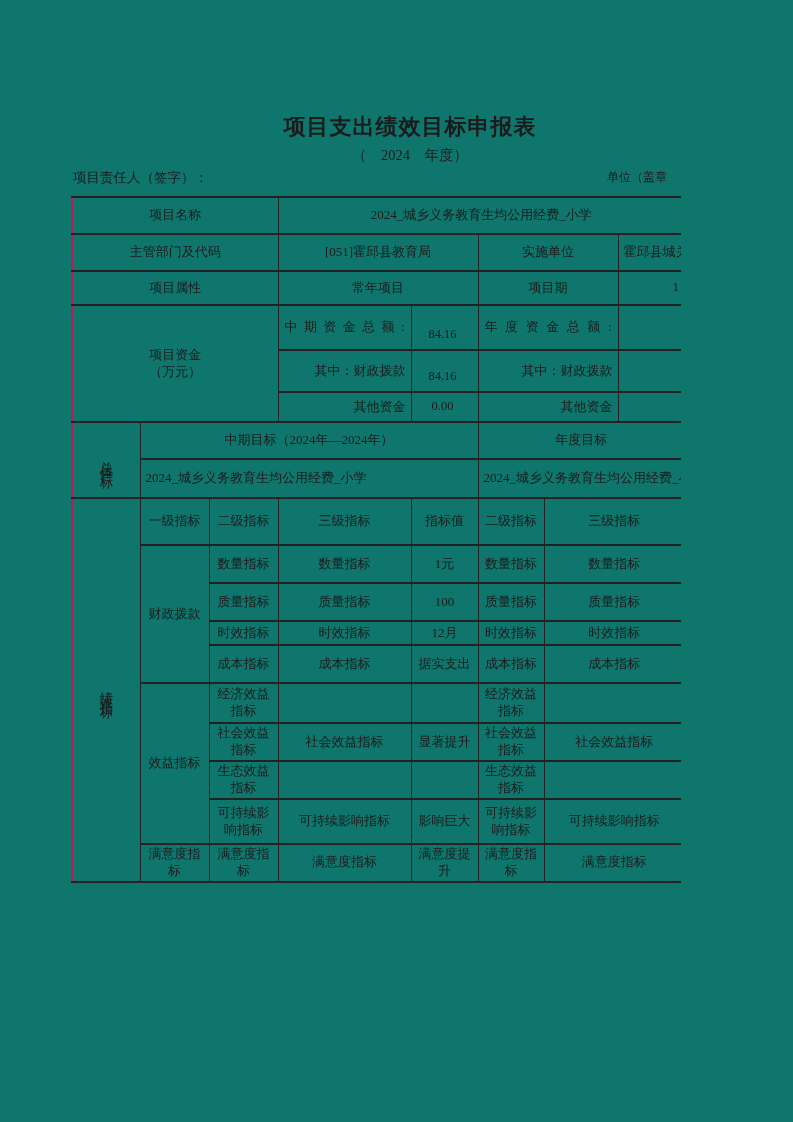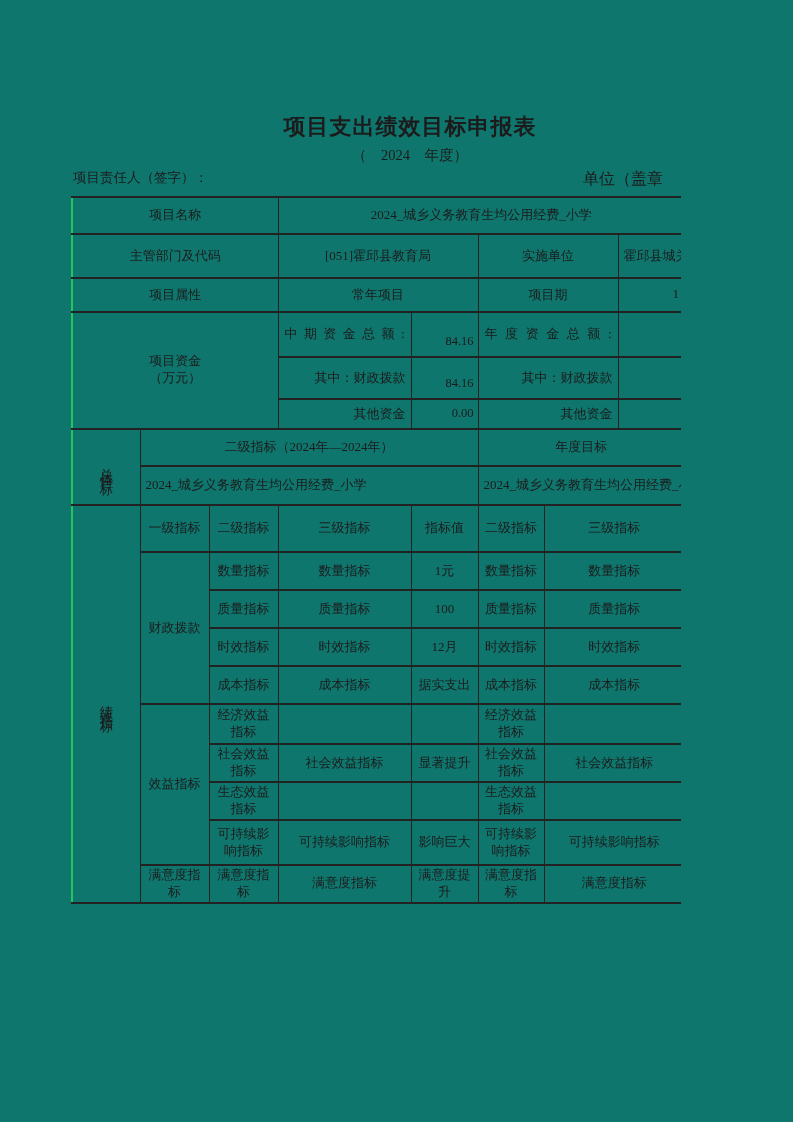--- a/index.html
+++ b/index.html
@@ -3,38 +3,38 @@
 <meta charset="utf-8">
 <style>
   html,body{margin:0;padding:0;background:#fff;}
   .page{position:relative;width:793px;height:1122px;background:#0f766e;overflow:hidden;
         font-family:"Liberation Serif","DejaVu Serif",serif;color:#1b1b1b;}
   .clip{position:absolute;left:0;top:0;width:681px;height:1122px;overflow:hidden;}
   .title{position:absolute;left:0;top:112px;width:820px;text-align:center;
          font-size:22px;font-weight:bold;letter-spacing:1px;}
   .subtitle{position:absolute;left:0;top:146px;width:820px;text-align:center;font-size:14.5px;}
   .note-left{position:absolute;left:73px;top:169px;font-size:13.5px;white-space:nowrap;}
-  .note-right{position:absolute;left:583px;top:169px;font-size:16px;white-space:nowrap;}
+  .note-right{position:absolute;left:607px;top:169px;font-size:12px;white-space:nowrap;}
   table.form{position:absolute;left:71px;top:196px;border-collapse:collapse;table-layout:fixed;
              width:613px;}
   td{border-top:2px solid #222;border-bottom:2px solid #222;
      border-left:1px solid #222;border-right:1px solid #222;
      font-size:13px;text-align:center;vertical-align:middle;
      padding:1px 3px;line-height:1.3;word-break:break-all;overflow:hidden;}
-  table.form{border:2px solid #22c55e;}
+  table.form{border:2px solid #be185d;}
   td.al{text-align:left;padding-left:5px;}
   td.ar{text-align:right;padding-right:5px;}
   td.dist{text-align:justify;text-align-last:justify;padding:0 6px;}
-  td.num{text-align:right;vertical-align:bottom;padding:0 4px 7px 0;font-size:12.5px;}
+  td.num{text-align:center;vertical-align:bottom;padding:0 4px 7px 0;font-size:12.5px;}
   td.vbot{vertical-align:bottom;padding-bottom:8px;}
   td.nowrap{white-space:nowrap;}
   td.vlab{padding:0;}
   .vtext{writing-mode:vertical-rl;text-orientation:upright;margin:0 auto;
          letter-spacing:5px;font-size:13.5px;line-height:1;}
-  td.pre{white-space:pre-line;font-family:Liberation Mono, monospace;}
+  td.pre{white-space:pre-line;}
 </style>
 </head>
 <body>
 
 <div class="page">
   <div class="clip">
 
     <div class="title">项目支出绩效目标申报表</div>
     <div class="subtitle">（　2024　年度）</div>
     <div class="note-left">项目责任人（签字）：</div>
@@ -51,21 +51,21 @@
         <col style="width:74px">
           <col style="width:67px">
       </colgroup>
 
       <tbody>
           <tr style="height:37px">
         <td colspan="3">项目名称</td>
         <td colspan="5" class="nowrap">2024_城乡义务教育生均公用经费_小学</td>
       </tr>
 
-      <tr style="height:44px">
+      <tr style="height:37px">
         <td colspan="3">主管部门及代码</td>
         <td colspan="2" class="nowrap">[051]霍邱县教育局</td>
         <td colspan="2">实施单位</td>
         <td class="al nowrap">霍邱县城关</td>
       </tr>
 
       <tr style="height:34px">
         <td colspan="3">项目属性</td>
         <td colspan="2">常年项目</td>
         <td colspan="2">项目期</td>
@@ -90,21 +90,21 @@
         <td class="ar nowrap">其他资金</td>
         <td class="num">0.00</td>
         <td colspan="2" class="ar nowrap">其他资金</td>
         <td></td>
       </tr>
 
       <tr style="height:37px">
         <td rowspan="2" class="vlab">
           <div class="vtext">总体目标</div>
         </td>
-        <td colspan="4">二级指标（2024年—2024年）</td>
+        <td colspan="4">中期目标（2024年—2024年）</td>
         <td colspan="3">年度目标</td>
       </tr>
       <tr style="height:39px">
         <td colspan="4" class="al nowrap">2024_城乡义务教育生均公用经费_小学</td>
         <td colspan="3" class="al nowrap">2024_城乡义务教育生均公用经费_小学</td>
       </tr>
 
       <tr style="height:47px">
         <td rowspan="10" class="vlab">
           <div class="vtext">绩效指标</div>
@@ -125,21 +125,21 @@
         <td>数量指标</td>
         <td colspan="2">数量指标</td>
       </tr>
       <tr style="height:38px">
         <td>质量指标</td>
         <td>质量指标</td>
         <td>100</td>
         <td>质量指标</td>
         <td colspan="2">质量指标</td>
       </tr>
-      <tr style="height:38px">
+      <tr style="height:24px">
         <td>时效指标</td>
         <td>时效指标</td>
         <td>12月</td>
         <td>时效指标</td>
         <td colspan="2">时效指标</td>
       </tr>
       <tr style="height:38px">
         <td>成本指标</td>
         <td>成本指标</td>
         <td>据实支出</td>

